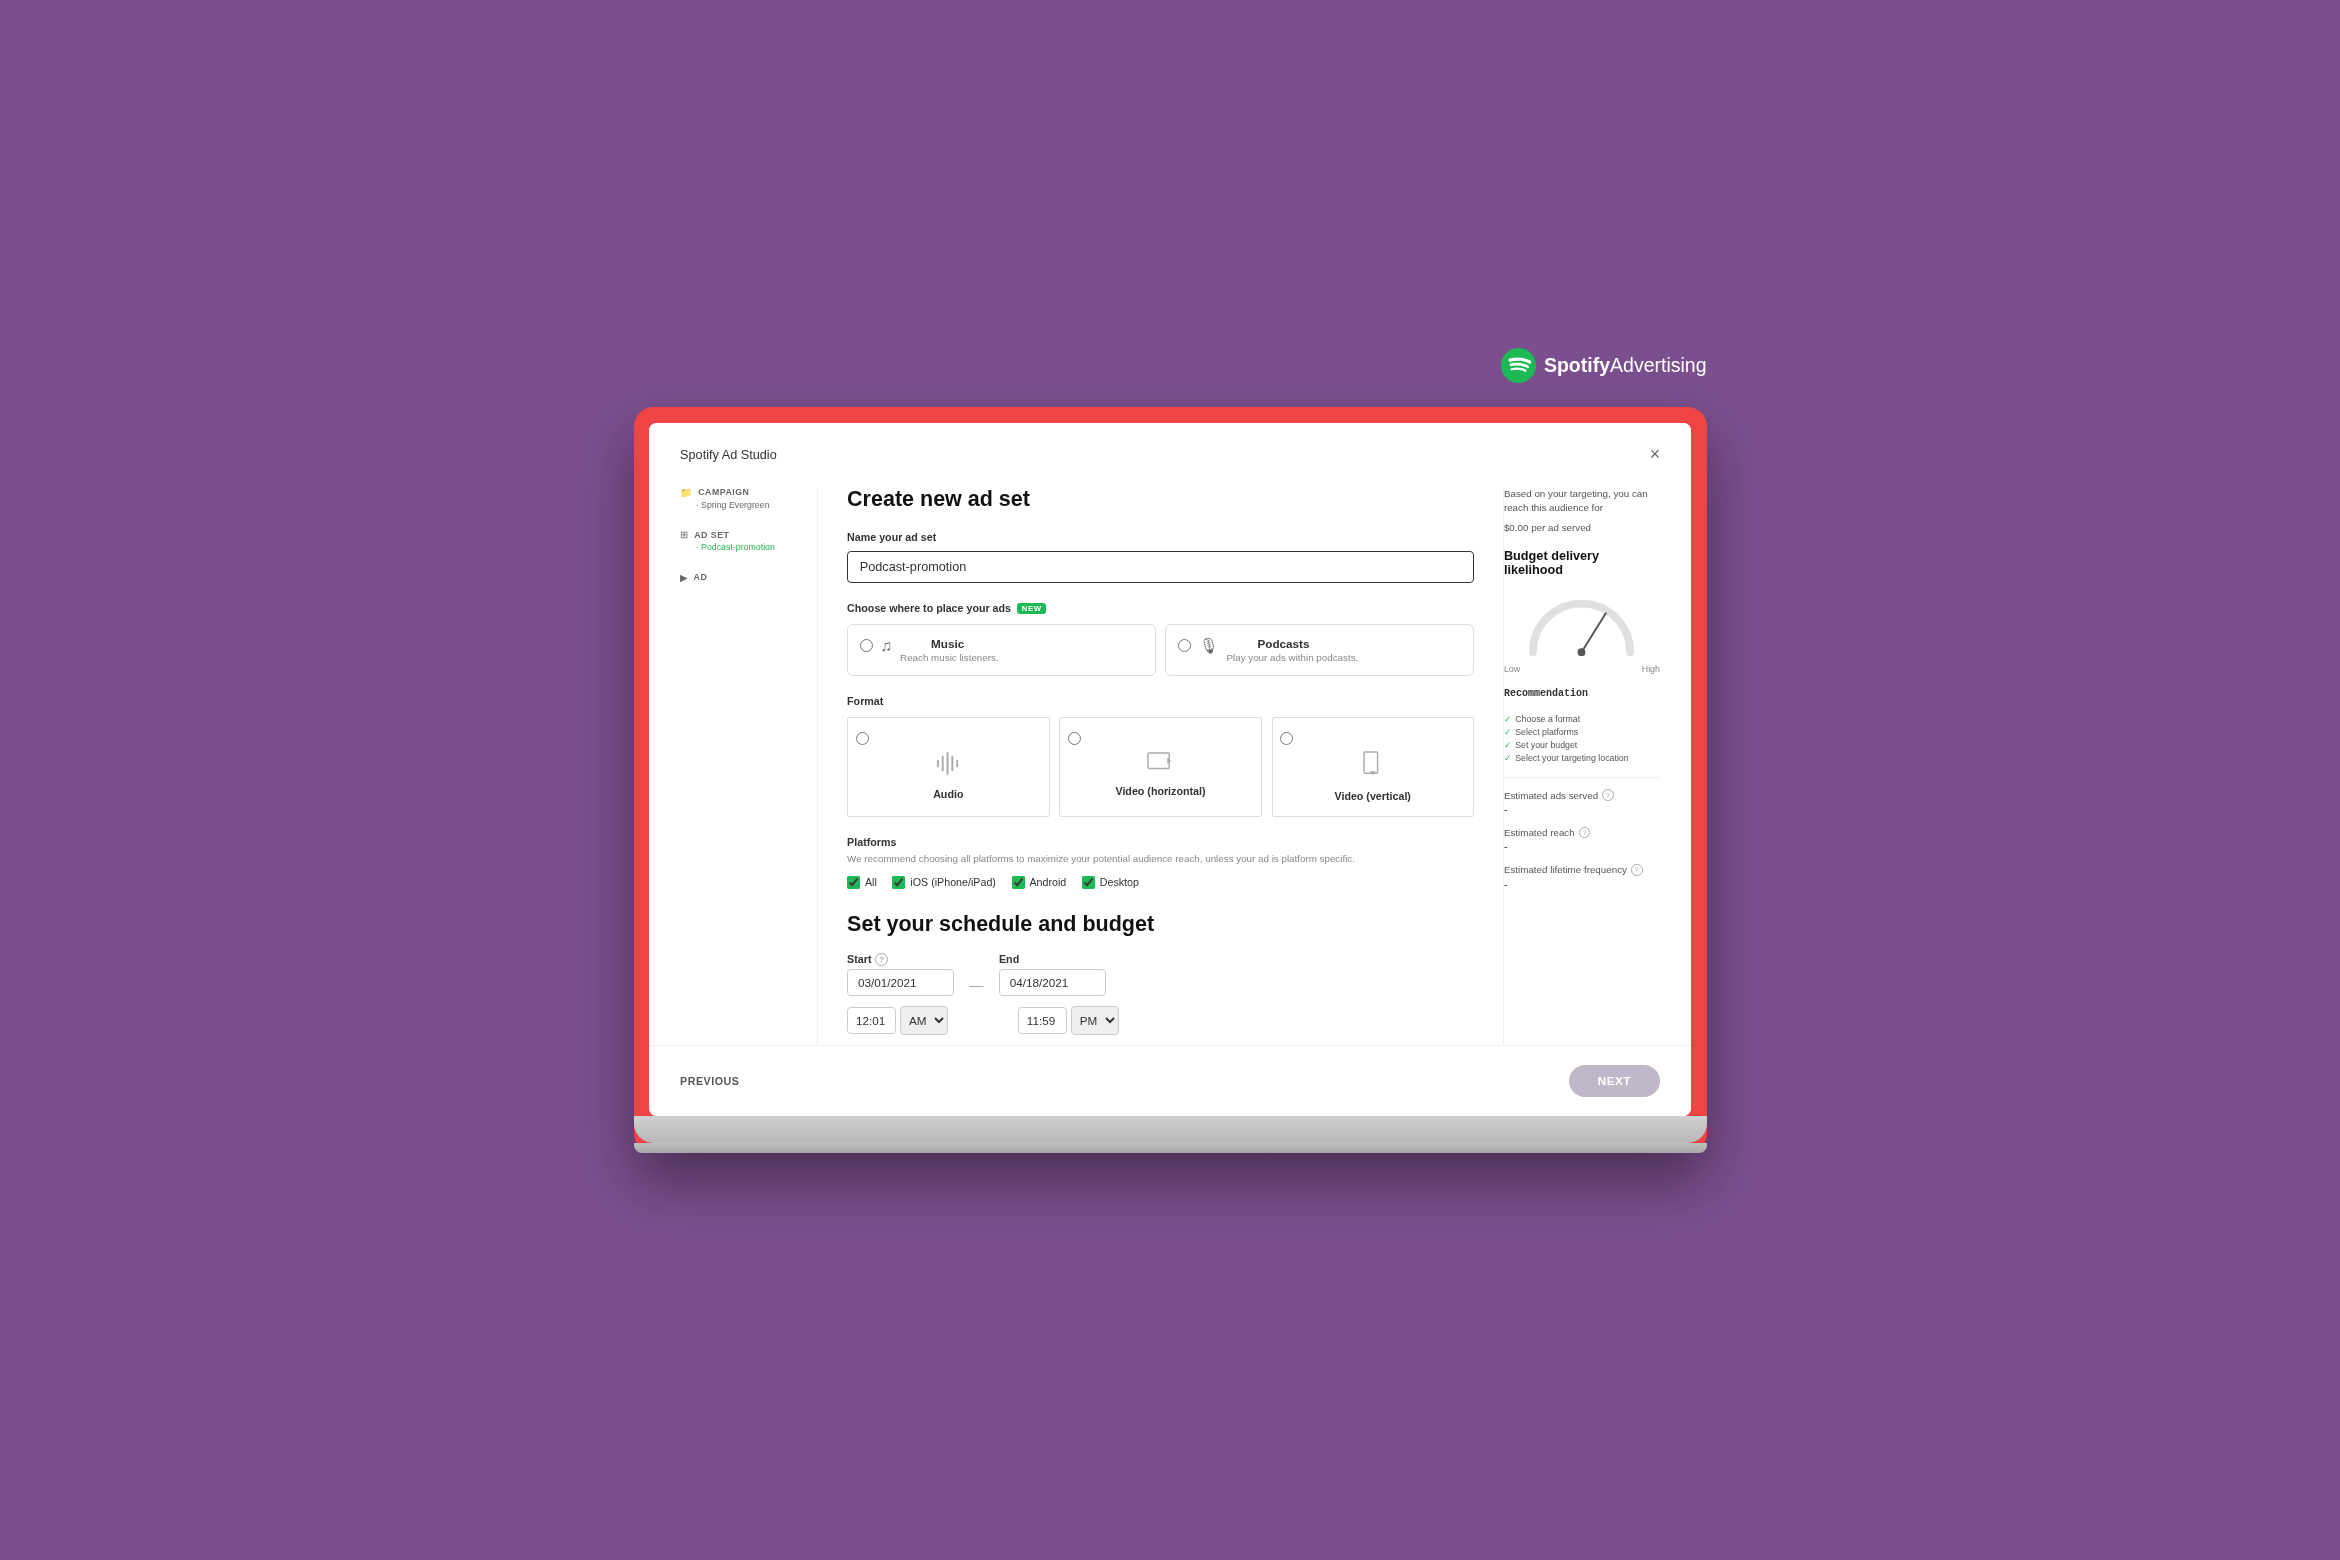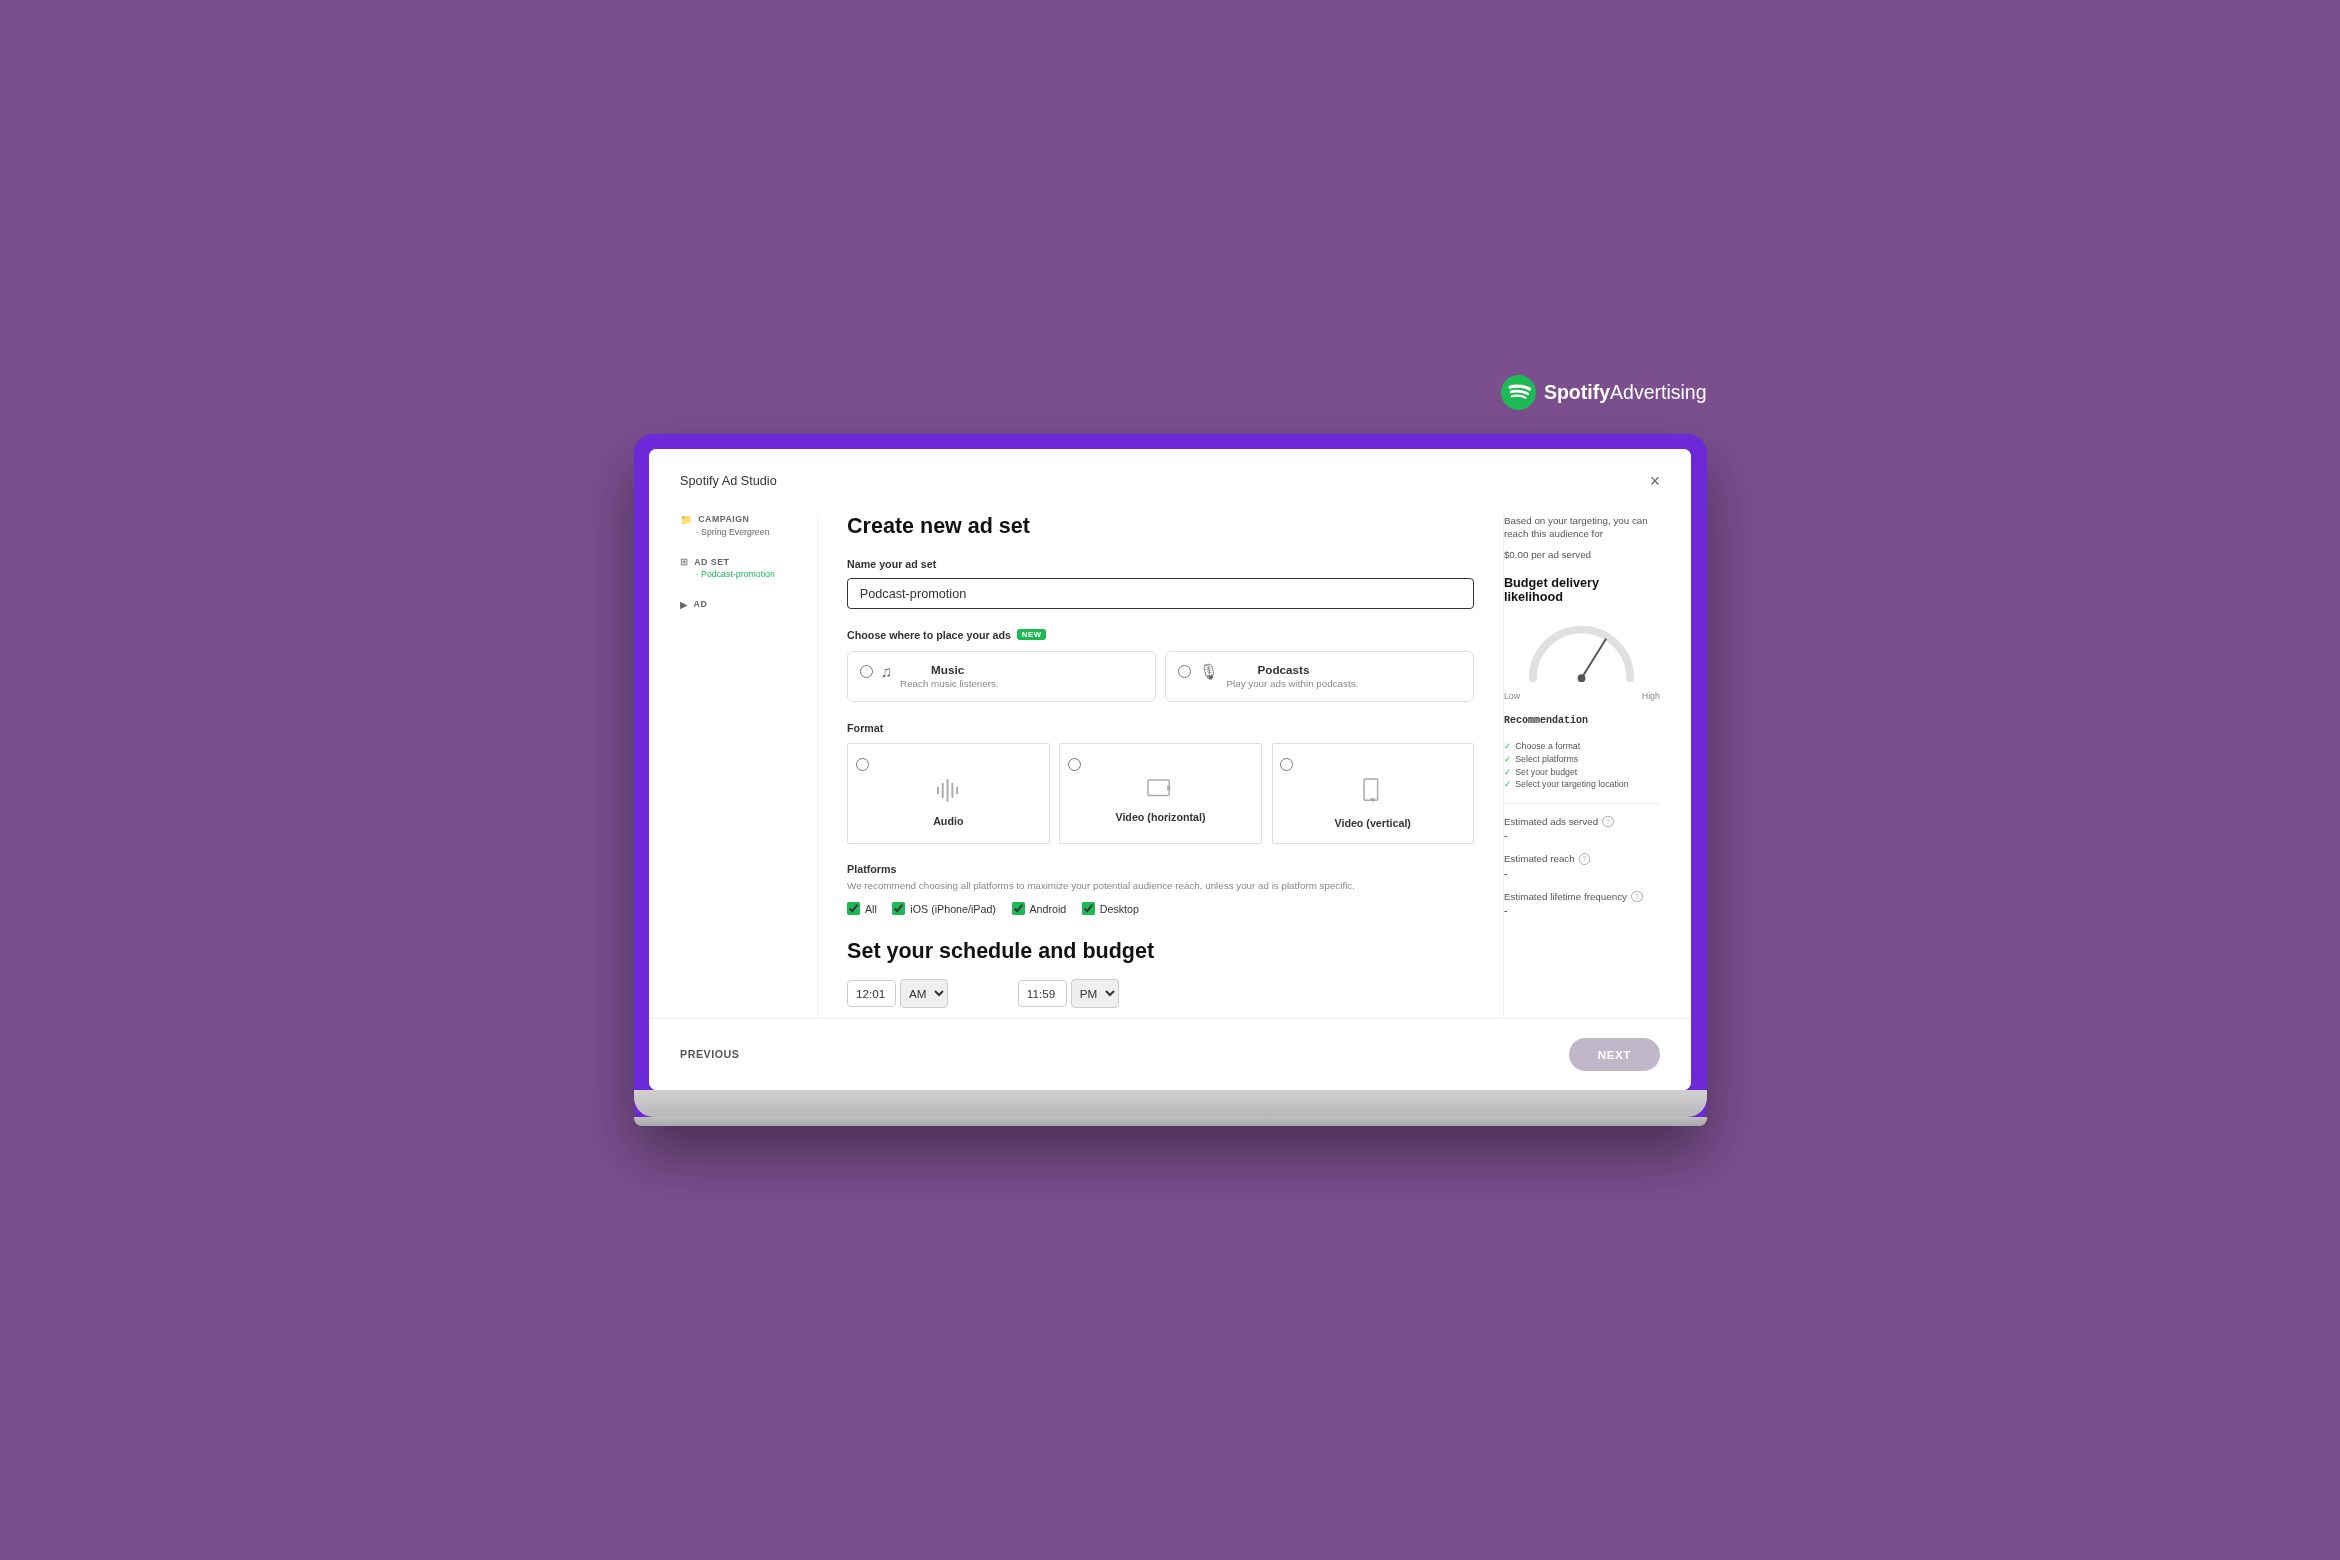--- a/index.html
+++ b/index.html
@@ -28,21 +28,21 @@
       align-items: center;
       gap: 7.8px;
     }
     .spotify-logo-icon {
       width: 35px;
       height: 35px;
     }
 
     
     .laptop-frame {
-      background: #6d28d9;
+      background: #ef4444;
       border-radius: 19.5px;
       padding: 15.6px 15.6px 0 15.6px;
       box-shadow: 0 29px 59px rgba(0,0,0,0.4);
     }
     .laptop-screen {
       background: white;
       border-radius: 7.8px;
       overflow: hidden;
       min-height: 566px;
     }
@@ -629,20 +629,36 @@
                 <label class="platform-checkbox">
                   <input type="checkbox" checked="" style="">
                   <span>Desktop</span>
                 </label>
               </div>
             </div>
 
             
             <h2 class="schedule-title">Set your schedule and budget</h2>
             <div class="schedule-row">
+              <div class="schedule-col">
+                <div class="schedule-col-label">
+                  <span>Start</span>
+                  <span class="help-circle">?</span>
+                </div>
+                <input type="text" class="date-input" value="03/01/2021" style="">
+              </div>
+              <div class="dash-separator">—</div>
+              <div class="schedule-col">
+                <div class="schedule-col-label">
+                  <span>End</span>
+                </div>
+                <input type="text" class="date-input" value="04/18/2021" style="">
+              </div>
+            </div>
+            <div class="schedule-row">
               <div class="time-input-row">
                 <input type="text" class="time-input" value="12:01" style="">
                 <select class="ampm-select">
                   <option>AM</option>
                   <option>PM</option>
                 </select>
               </div>
               <div style="width:39px"></div>
               <div class="time-input-row">
                 <input type="text" class="time-input" value="11:59" style="">

